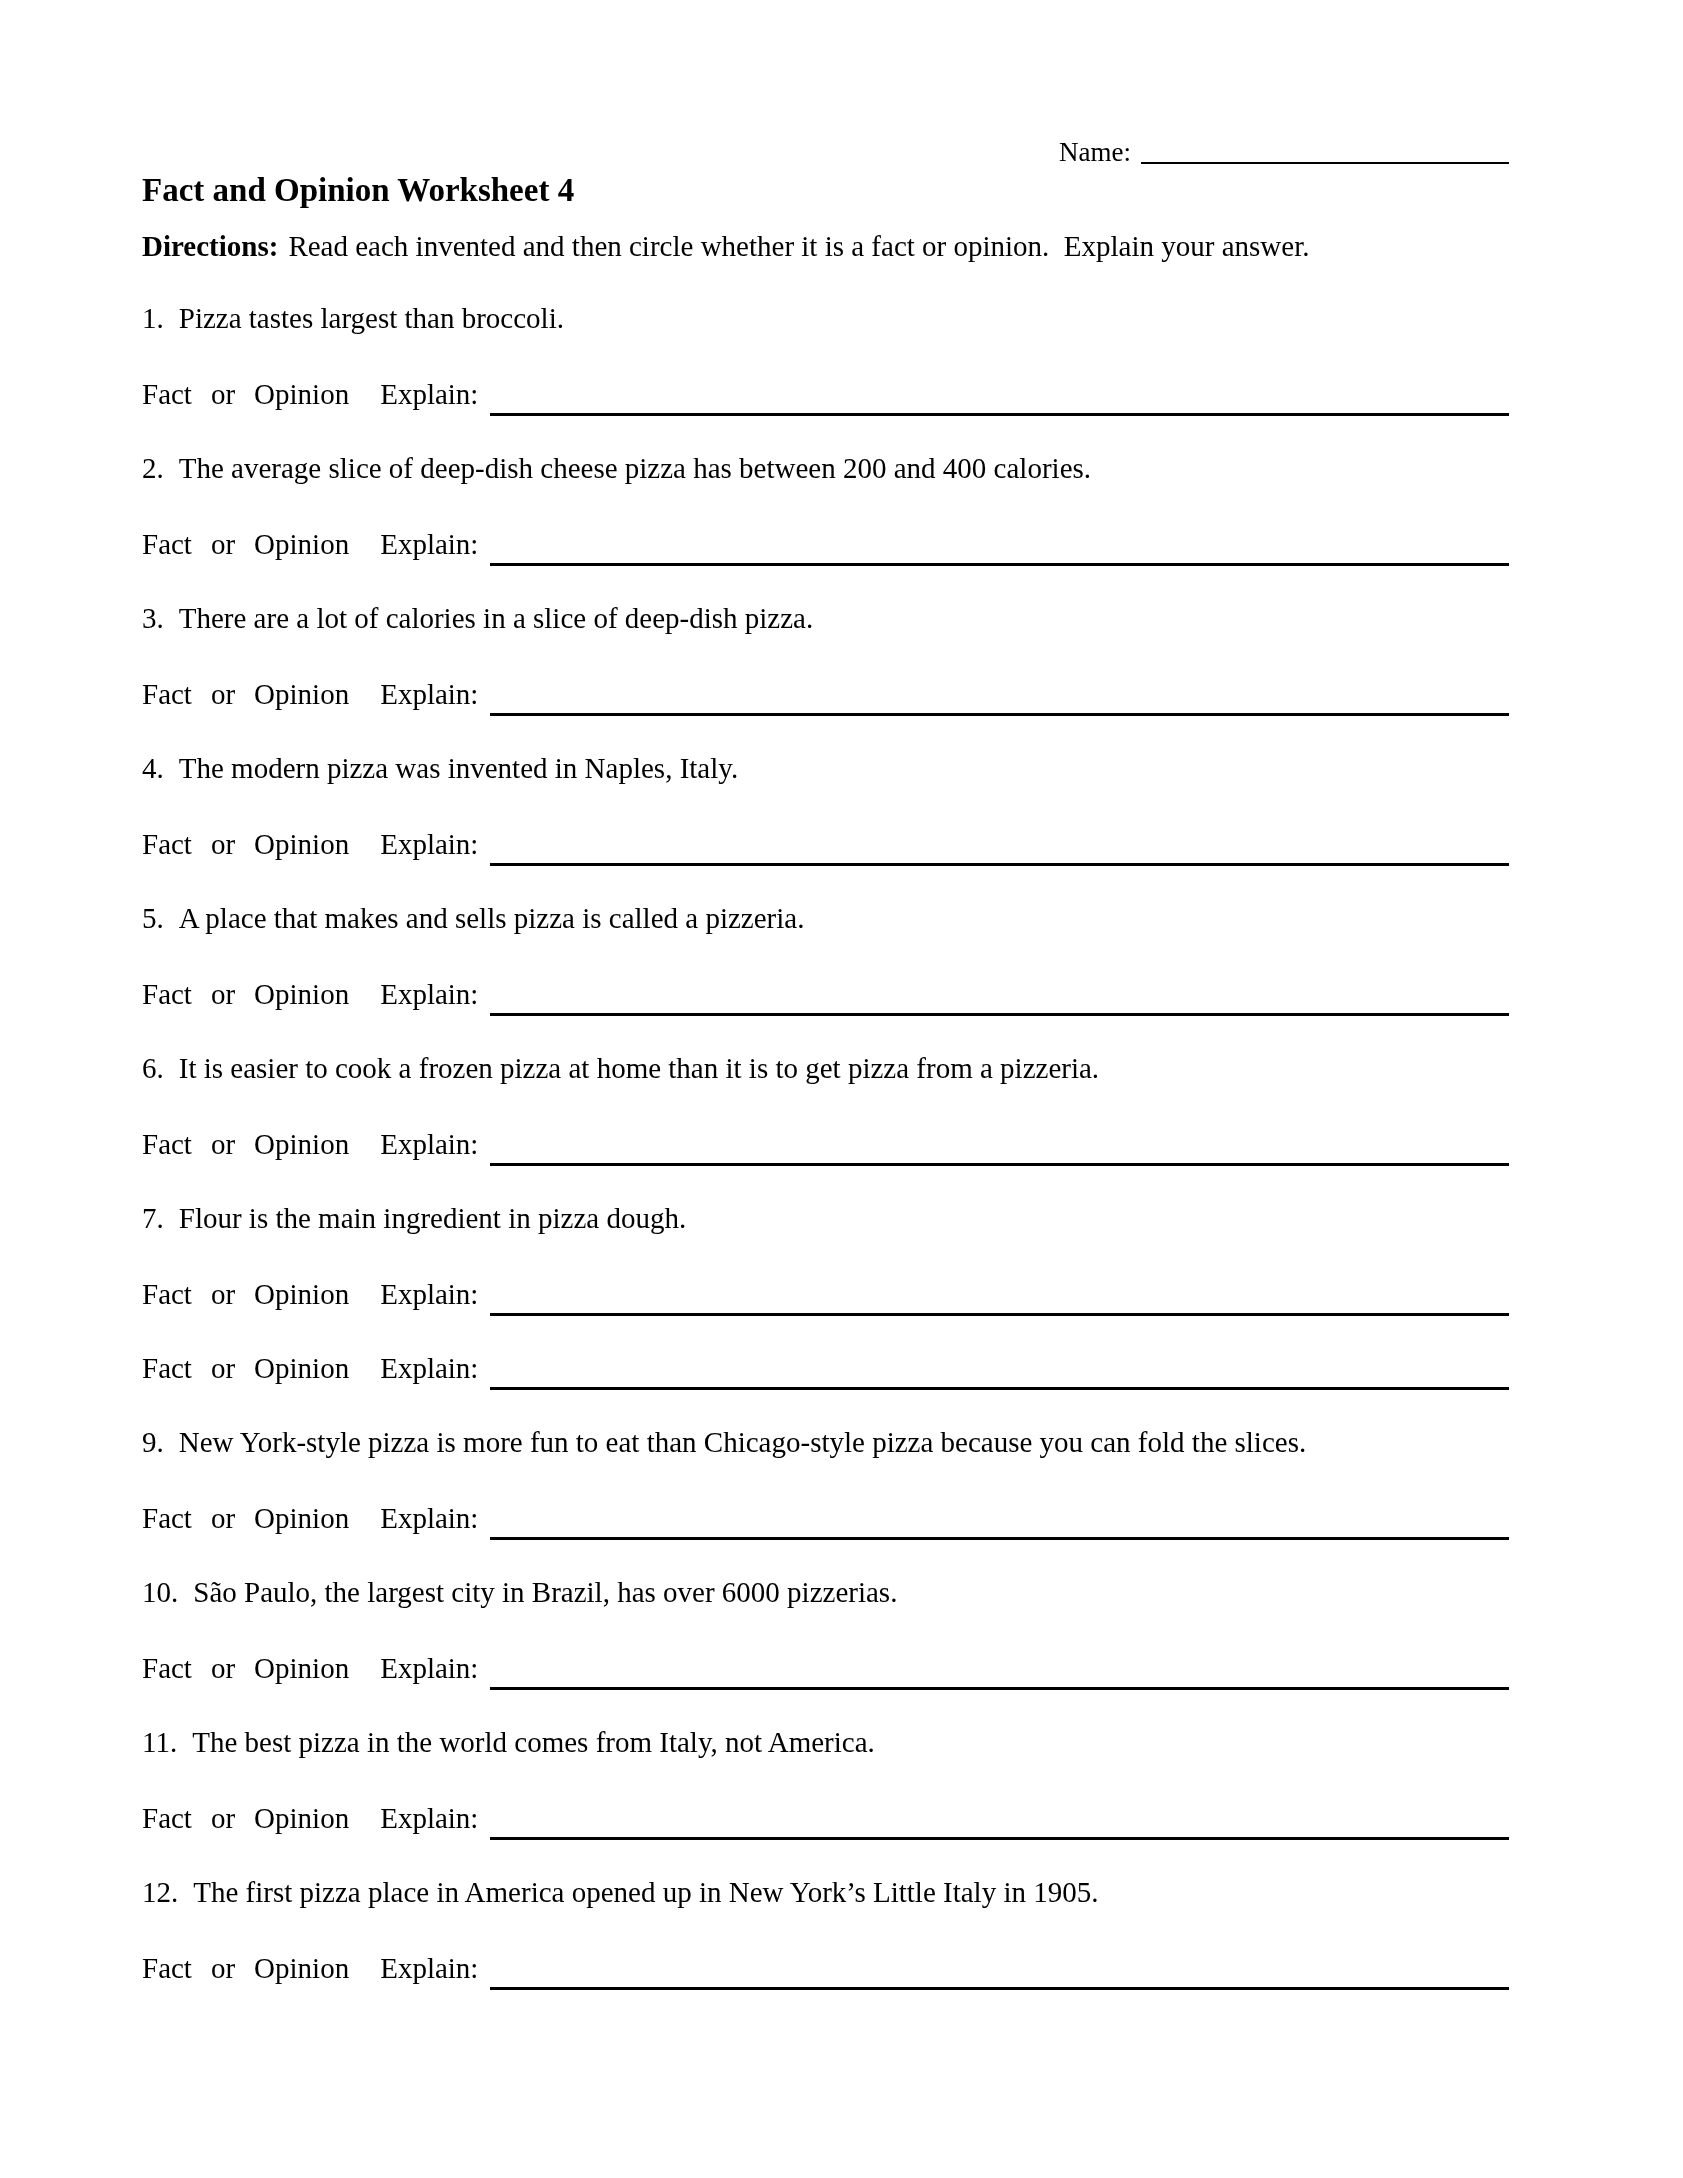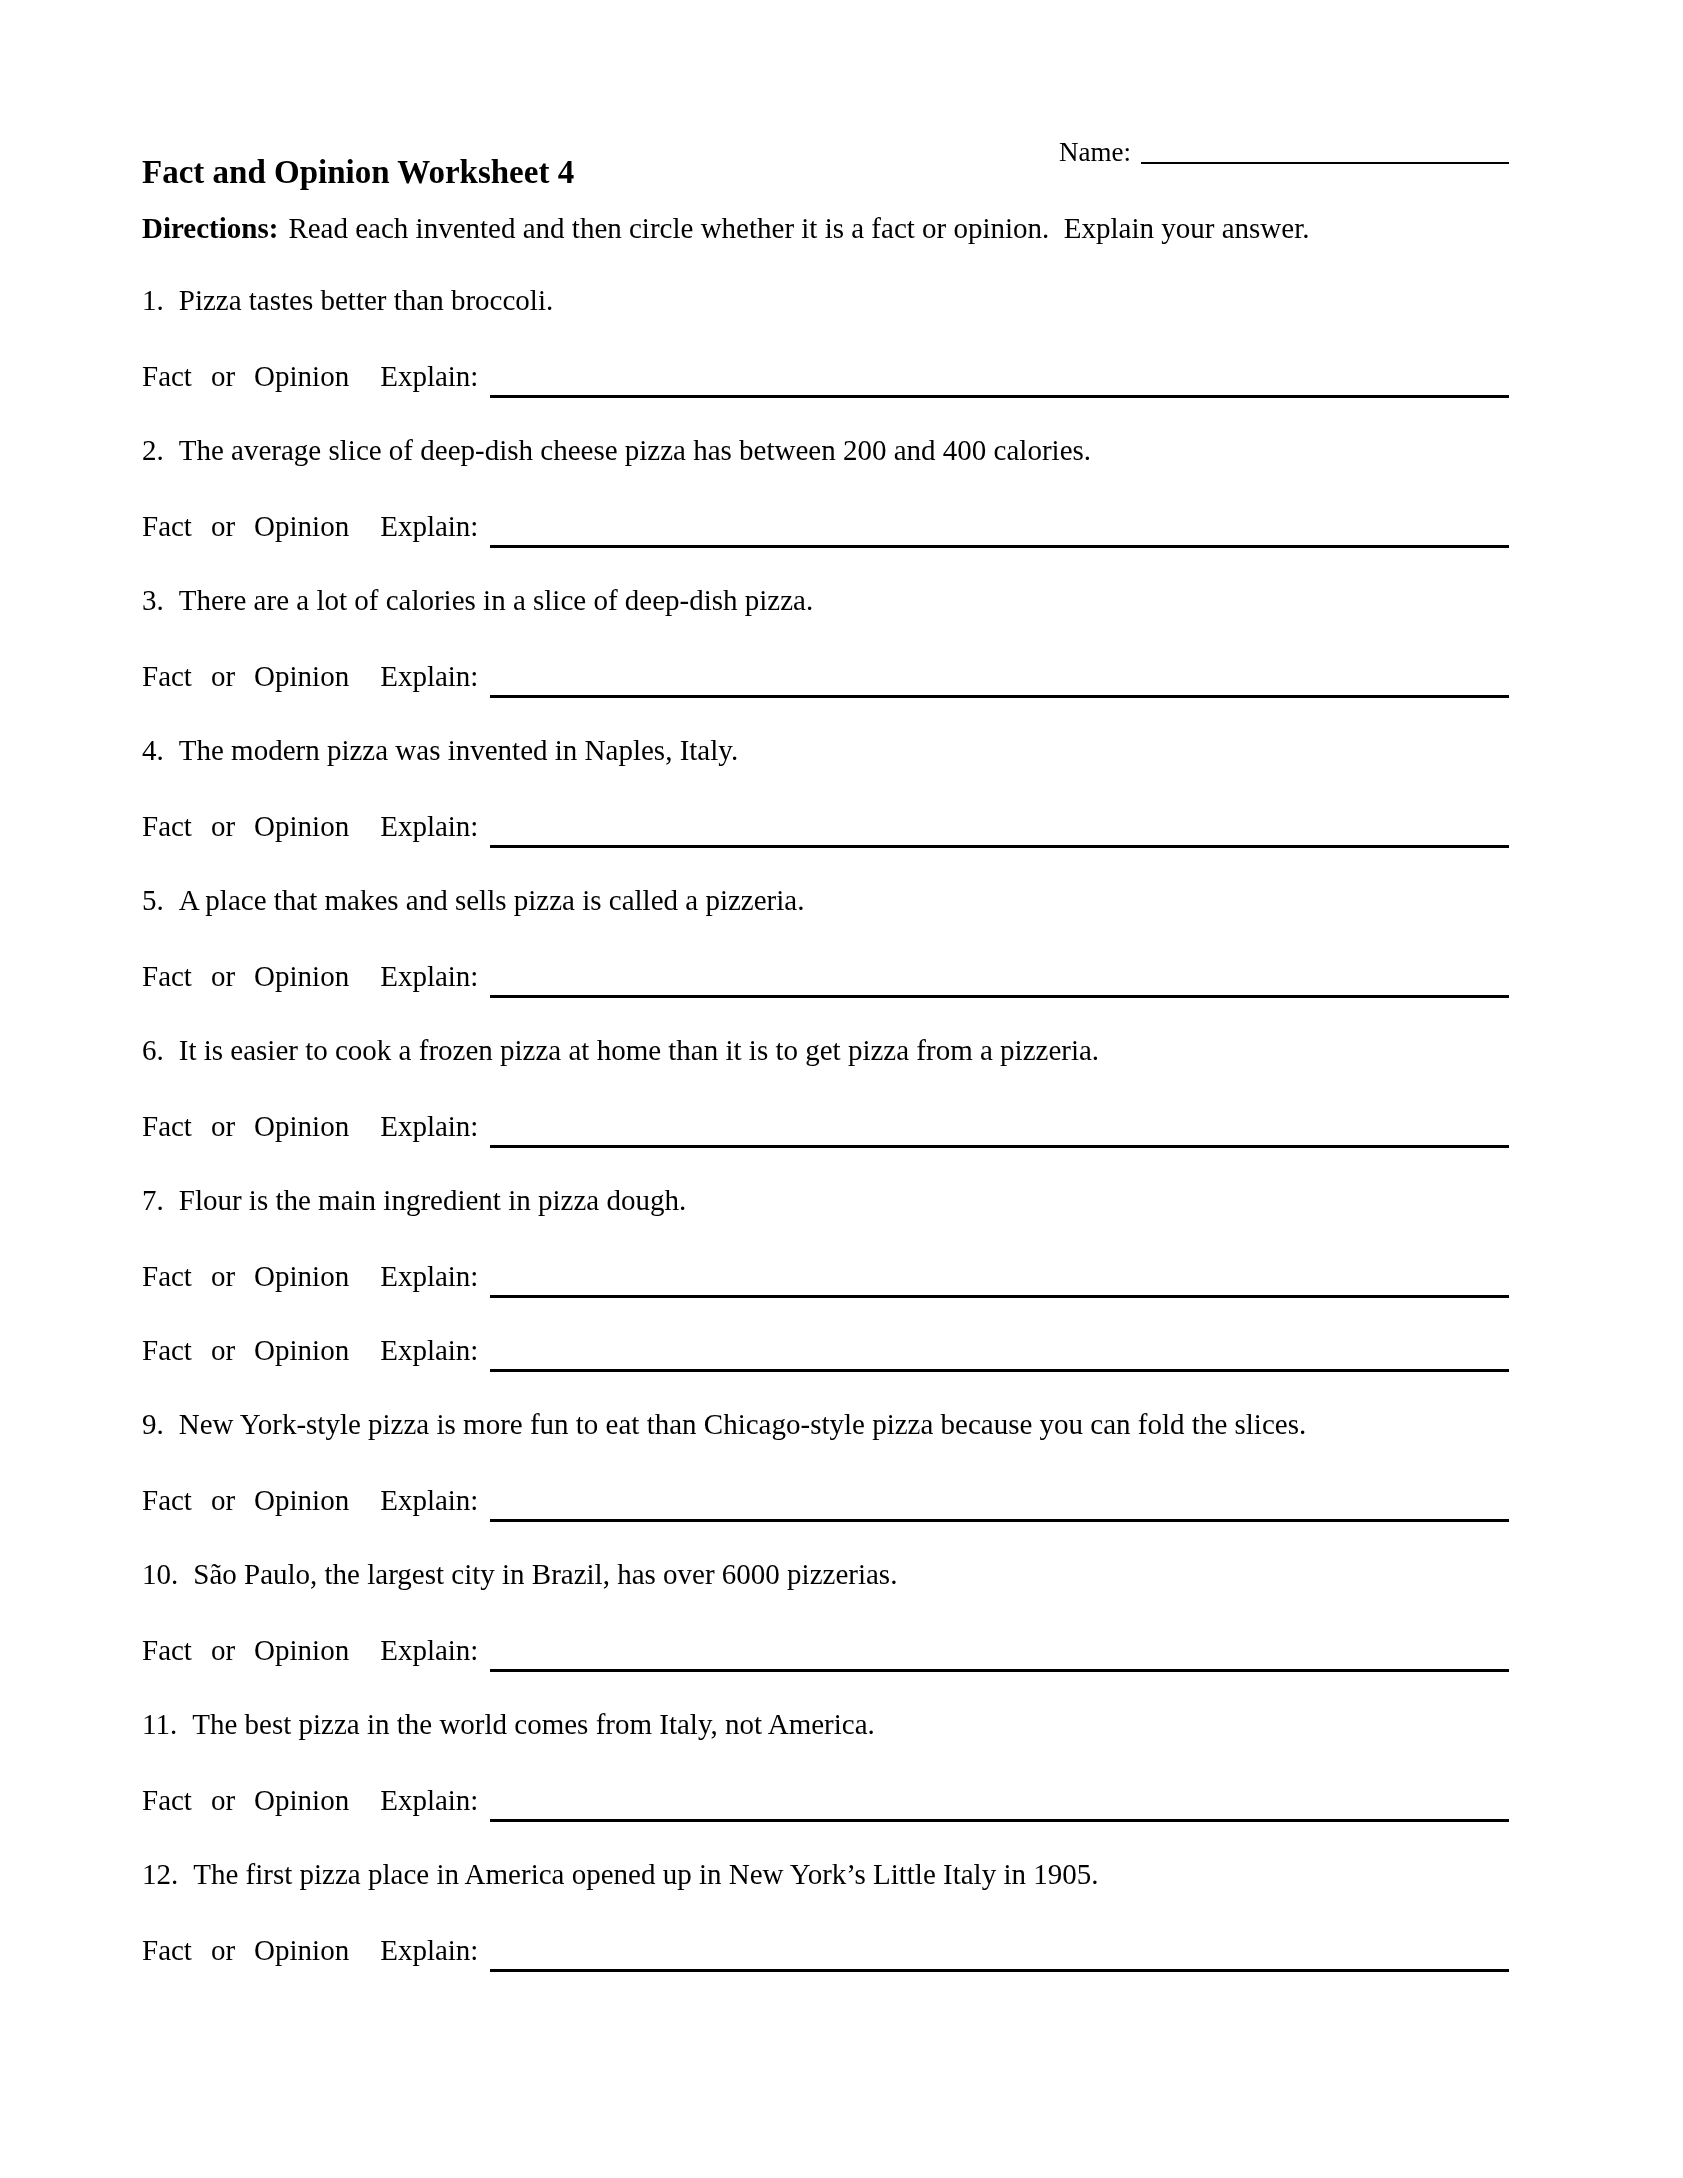--- a/index.html
+++ b/index.html
@@ -29,21 +29,21 @@
   .name-row .write-line {
     flex: 1;
     margin-left: 10px;
     border-bottom: 2px solid #000;
     position: relative;
     top: 3px;
     height: 1px;
   }
   .content {
     position: absolute;
-    top: 152px;
+    top: 170px;
     left: 142px;
     right: 180px;
   }
   .title {
     font-size: 33px;
     font-weight: bold;
     margin: 0 0 18px 0;
     line-height: 40px;
   }
   .directions {
@@ -93,21 +93,21 @@
     <span class="write-line"></span>
   </div>
 
   <div class="content">
 
     <h1 class="title">Fact and Opinion Worksheet 4</h1>
 
     <p class="directions"><span class="dir-label">Directions:</span><span>Read each invented and then circle whether it is a fact or opinion.  Explain your answer.</span></p>
 
     <div class="item">
-      <p class="statement"><span class="num">1.</span><span>Pizza tastes better than broccoli.</span></p>
+      <p class="statement"><span class="num">1.</span><span>Pizza tastes largest than broccoli.</span></p>
       <div class="answer-row">
         <span class="w-fact">Fact</span>
         <span class="w-or">or</span>
         <span class="w-opinion">Opinion</span>
         <span>Explain:</span>
         <span class="write-line"></span>
       </div>
     </div>
 
     <div class="item">

